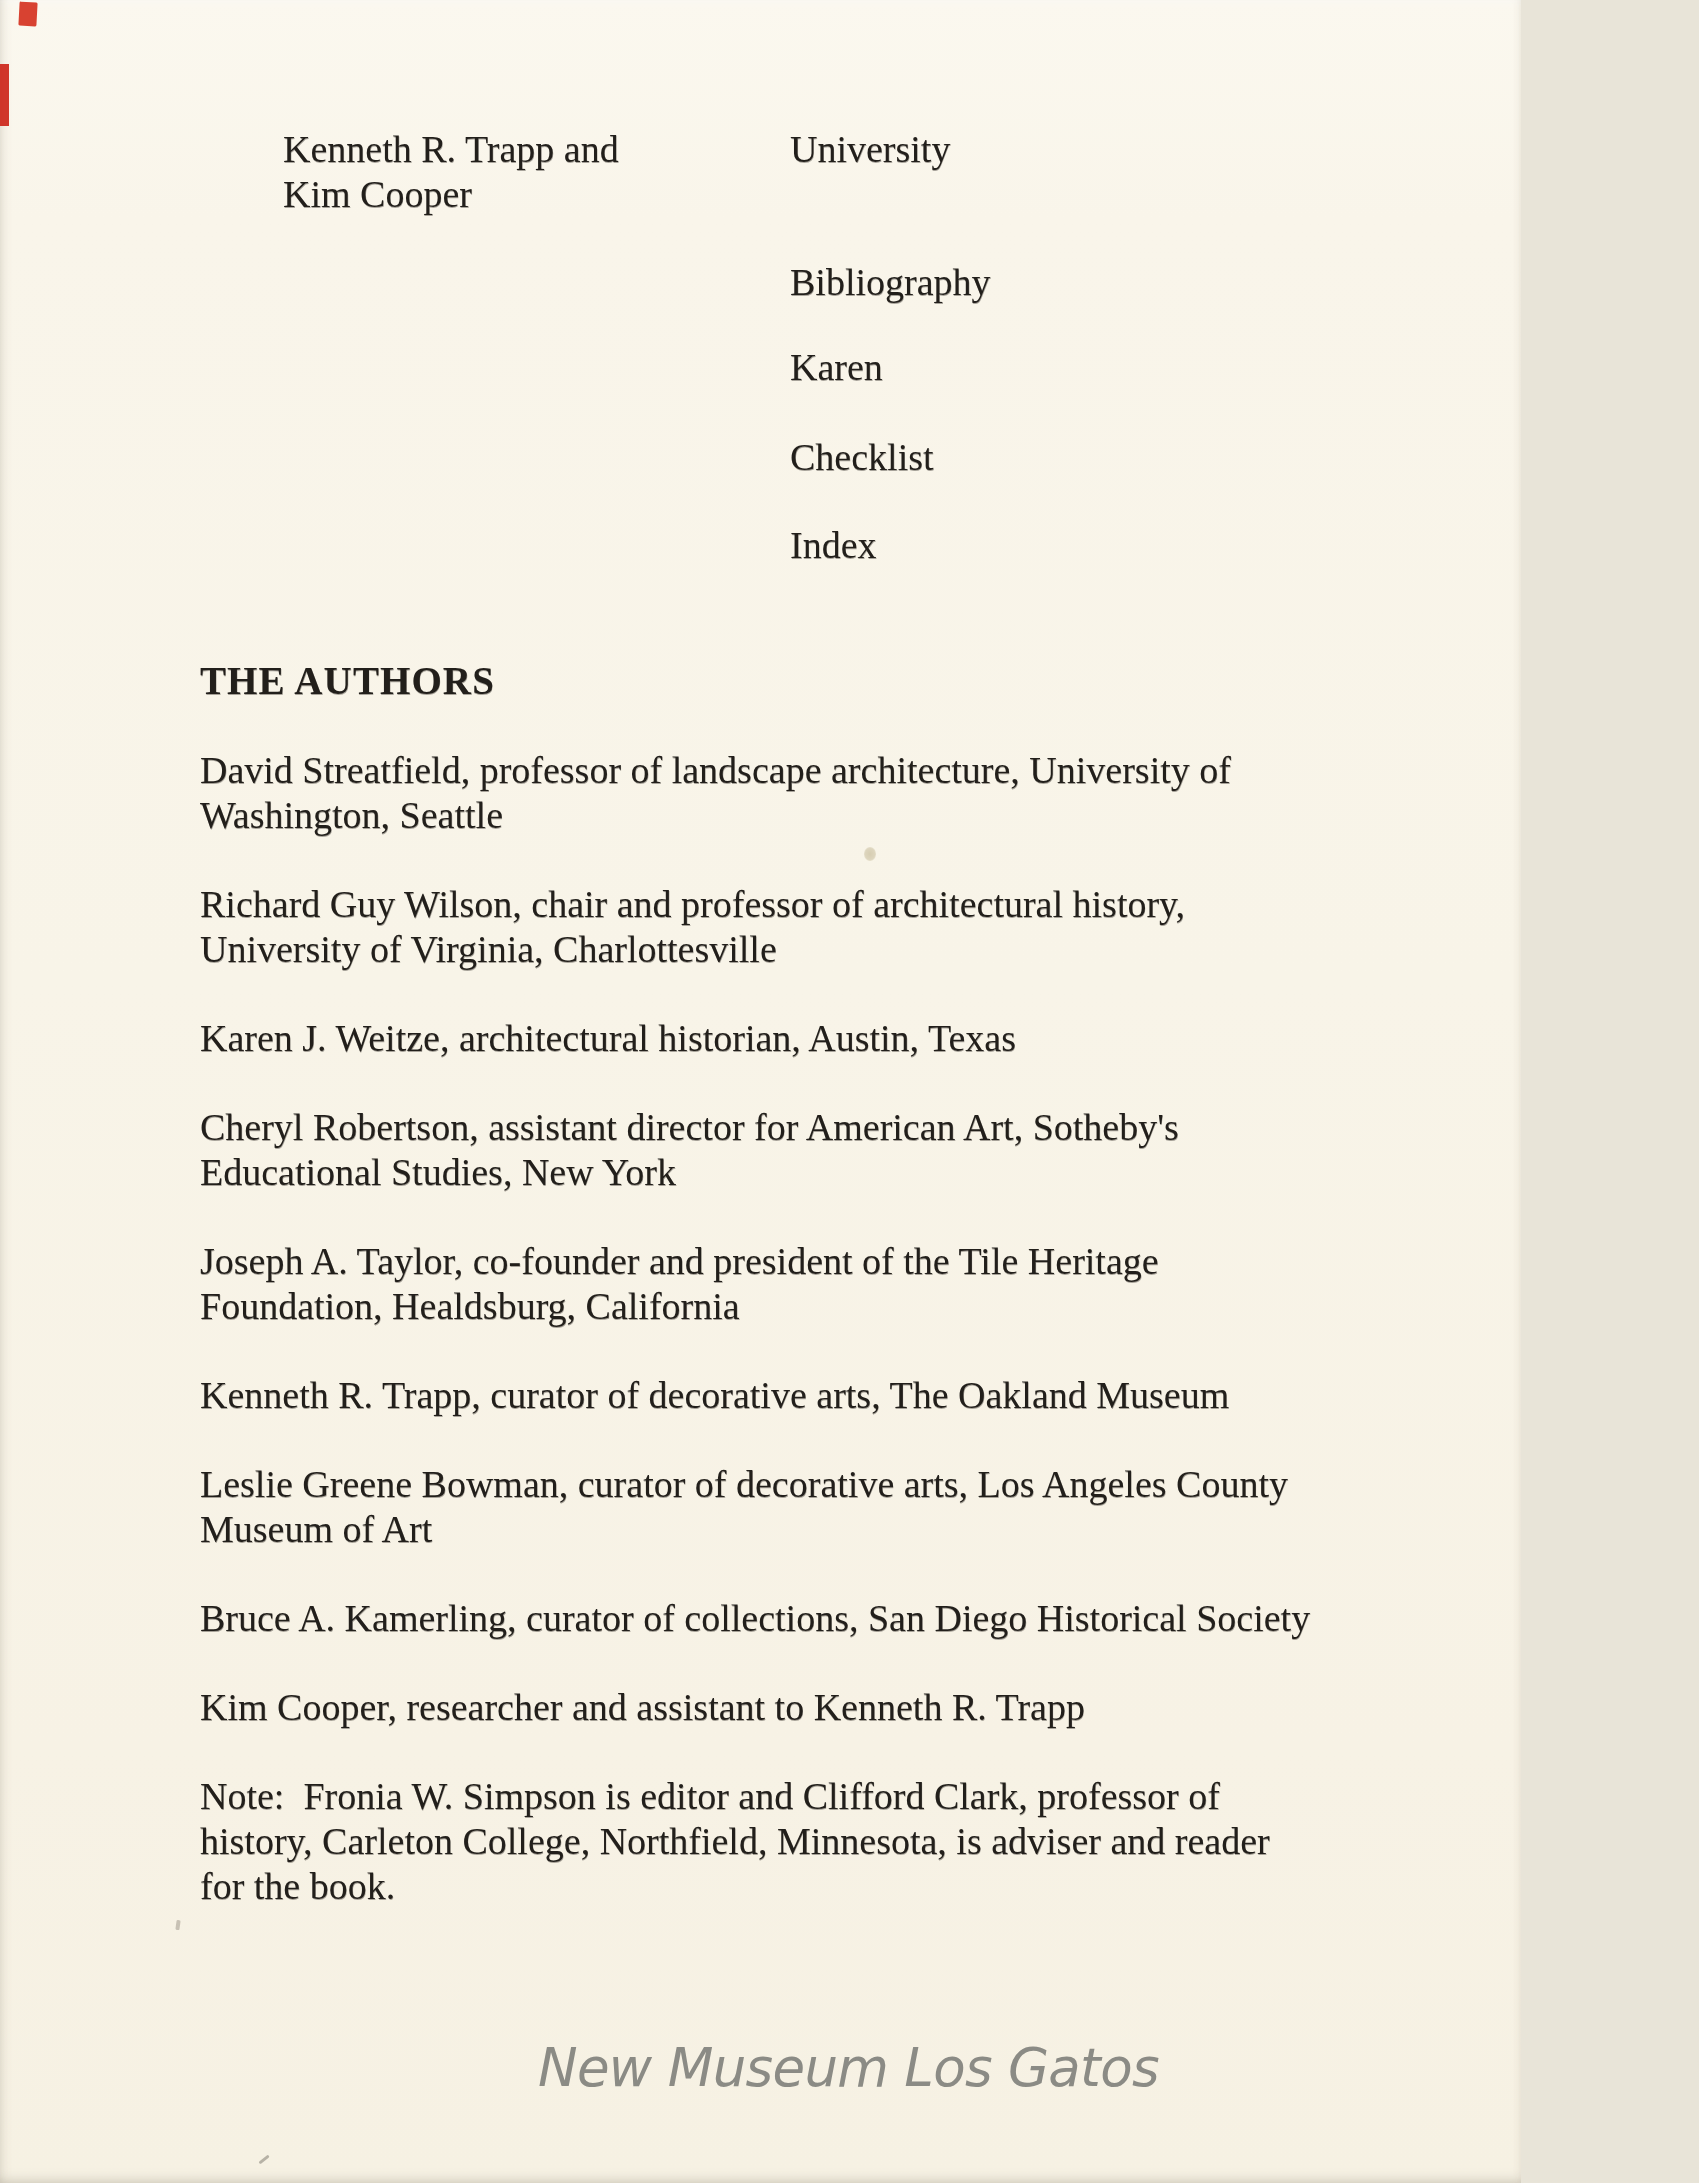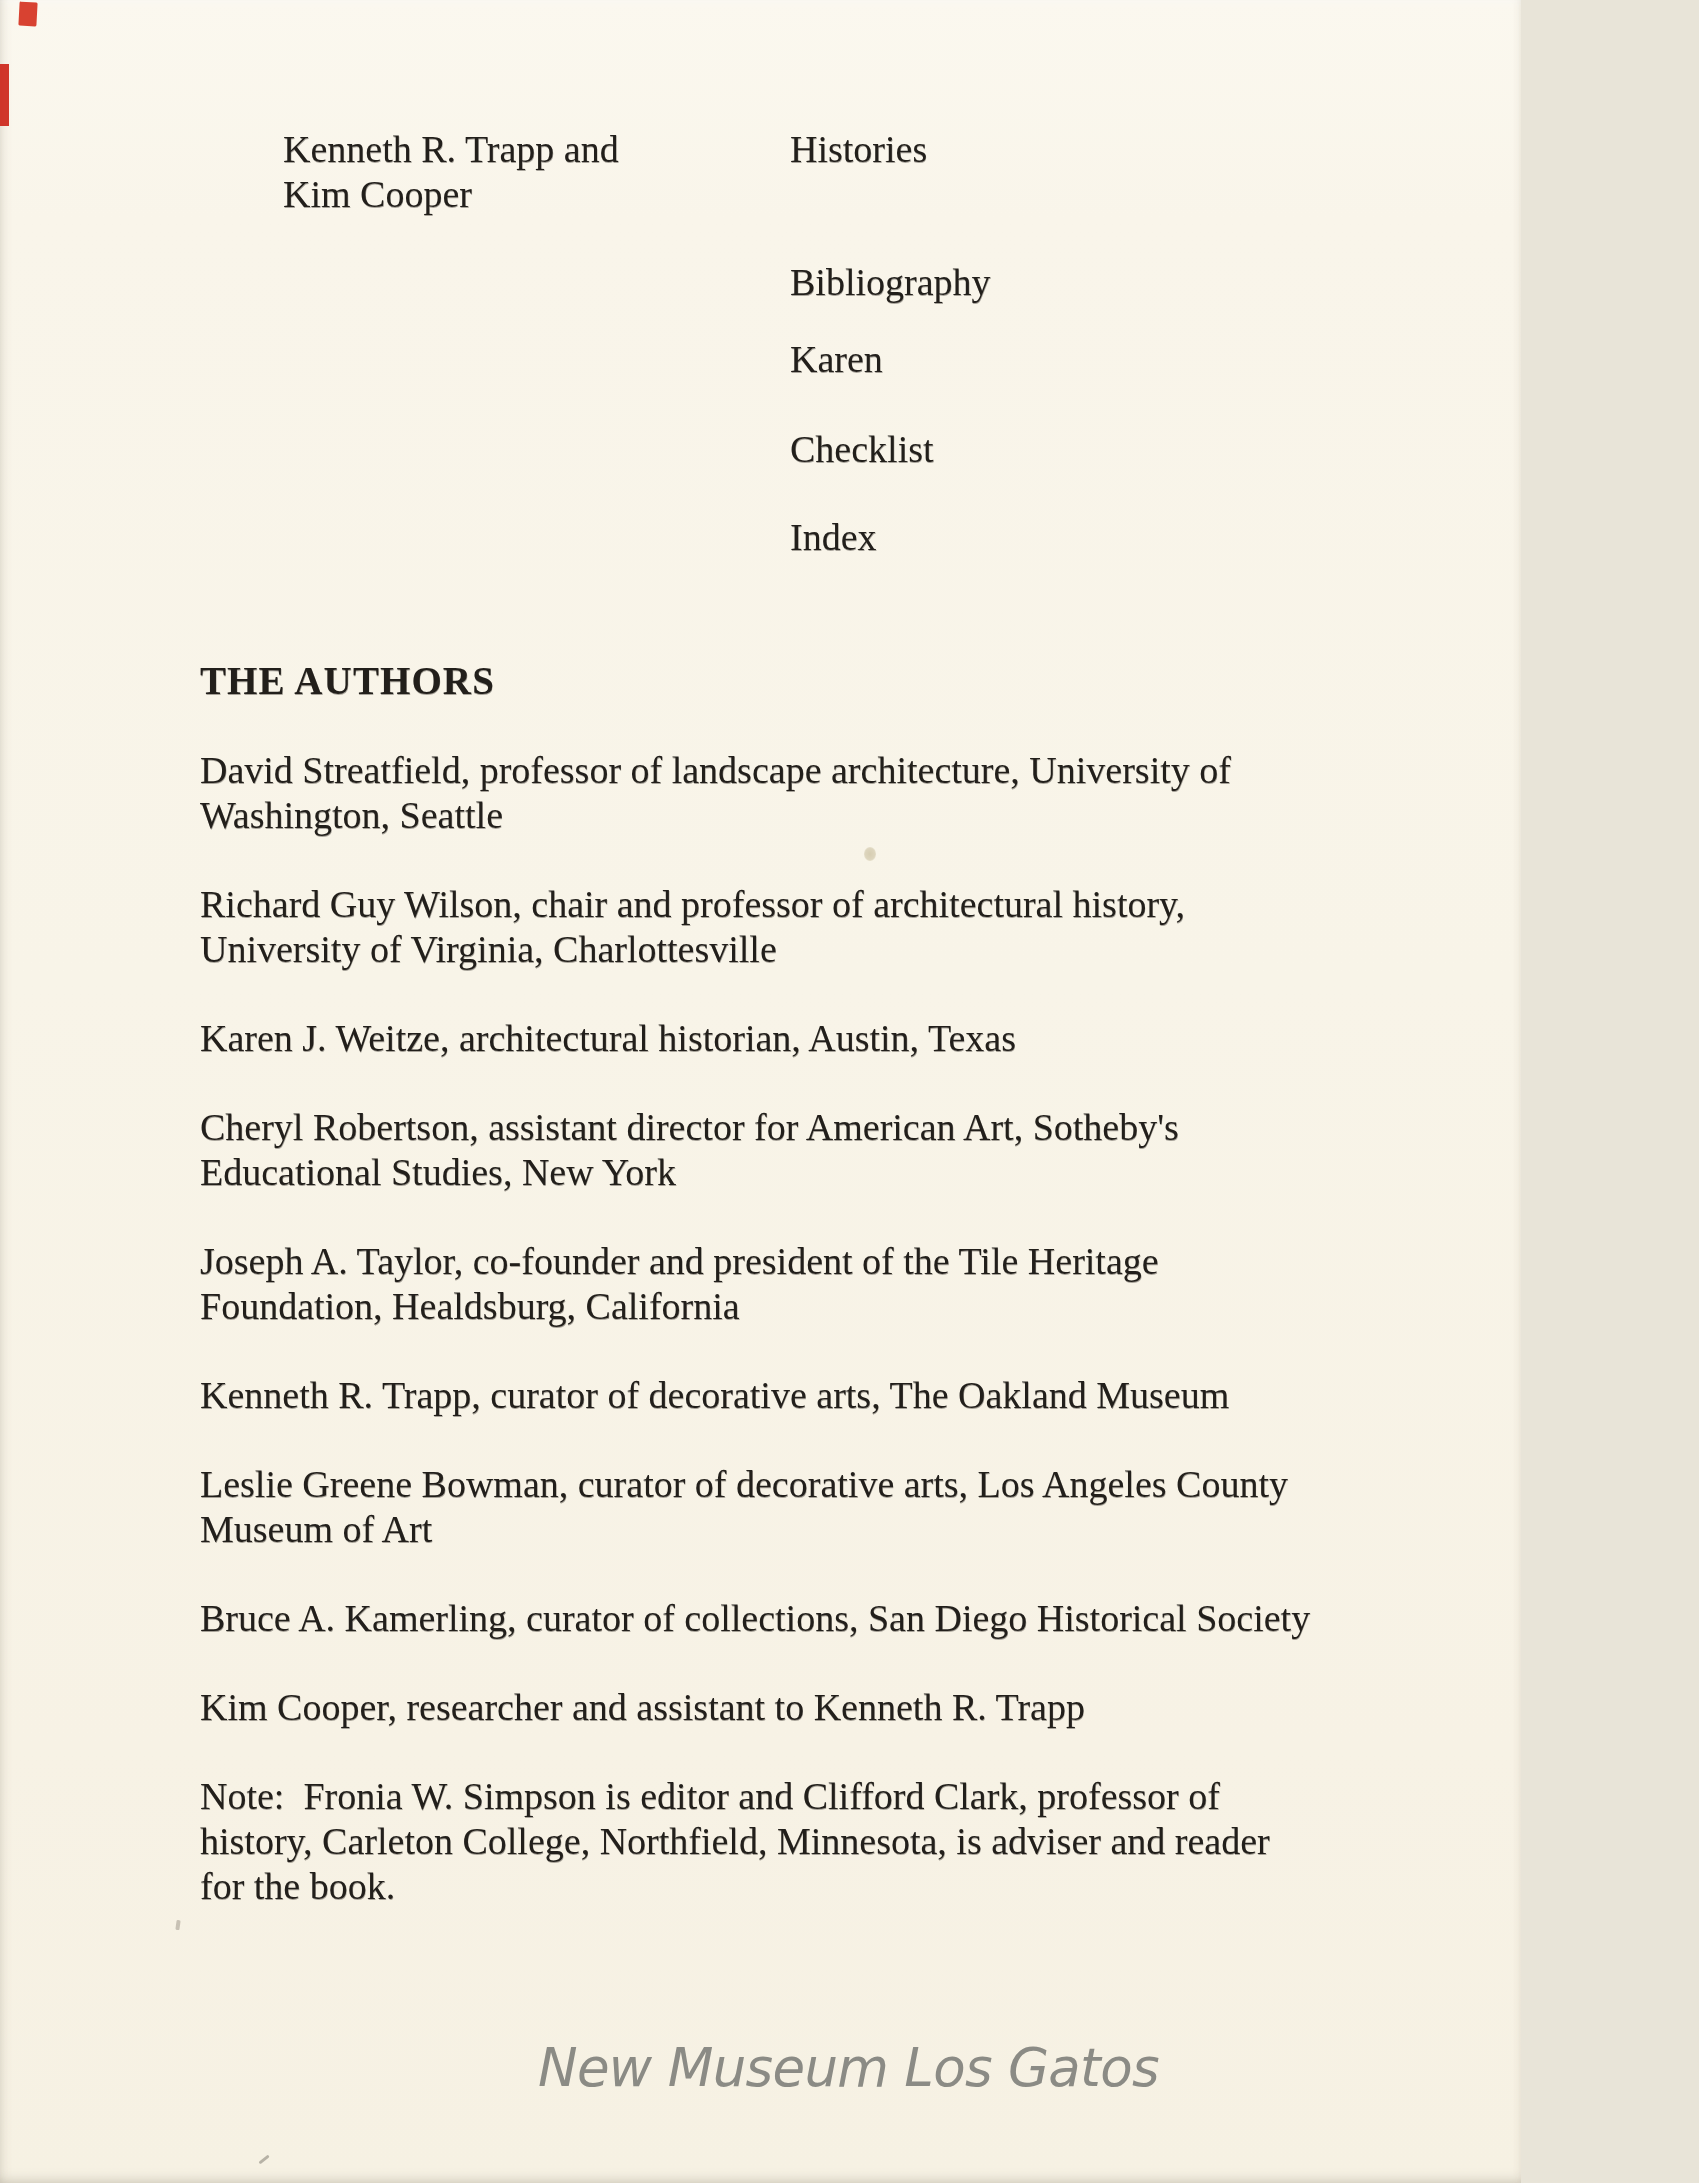--- a/index.html
+++ b/index.html
@@ -36,21 +36,21 @@
   }
   .contents {
     position: absolute;
     left: 790px;
     top: 127px;
     font-size: 38px;
     line-height: 45px;
   }
   .contents-item { display: block; }
   .contents-item:nth-child(1) { margin-bottom: 88px; }
-  .contents-item:nth-child(2) { margin-bottom: 32px; }
+  .contents-item:nth-child(2) { margin-bottom: 40px; }
   .contents-item:nth-child(3) { margin-bottom: 45px; }
   .contents-item:nth-child(4) { margin-bottom: 43px; margin-top: 45px; }
   .authors {
     position: absolute;
     left: 184px;
     top: 658px;
     width: 1402px;
     margin-left: 16px;
   }
   .authors-heading {
@@ -128,21 +128,21 @@
 </style>
 </head>
 <body>
 
 <div class="page">
 
   <div class="byline txt inky">Kenneth R. Trapp and
 Kim Cooper</div>
 
   <div class="contents">
-    <span class="contents-item inky">Histories</span>
+    <span class="contents-item inky">University</span>
     <span class="contents-item inky">Bibliography</span>
     <span class="contents-item inky">Karen</span>
     <span class="contents-item inky">Checklist</span>
     <span class="contents-item inky">Index</span>
   </div>
 
   <div class="authors">
     <div class="authors-heading inky">THE AUTHORS</div>
     <div class="author-entry txt inky">David Streatfield, professor of landscape architecture, University of
 Washington, Seattle</div>

